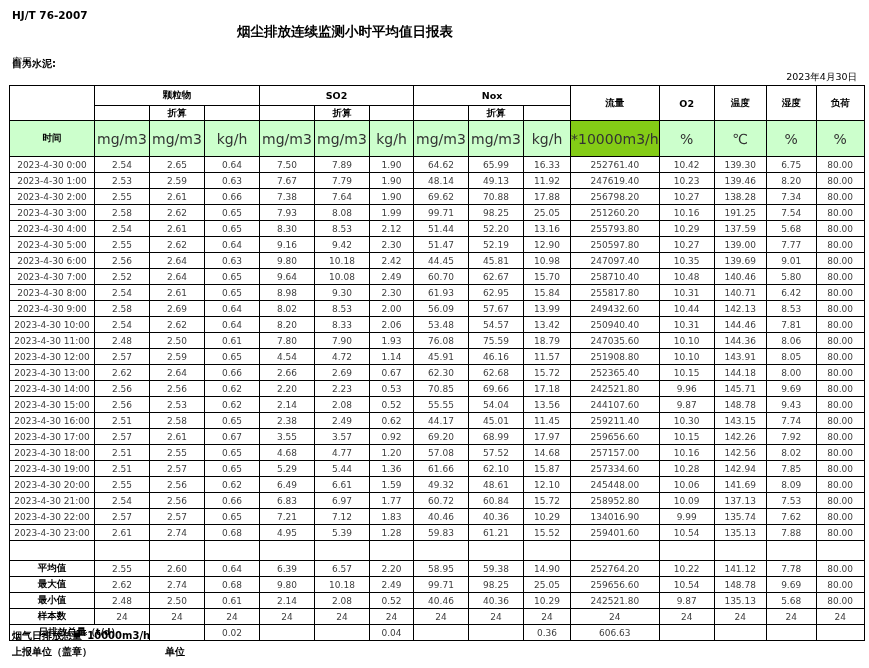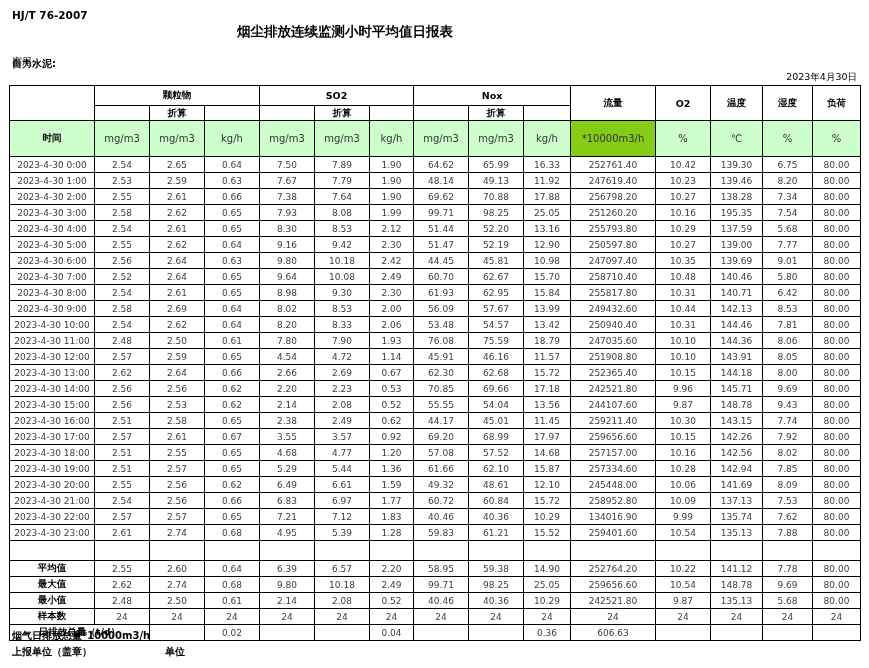--- a/index.html
+++ b/index.html
@@ -21,21 +21,21 @@
   table.report td {
     border:1px solid #000; padding:0; margin:0;
     font-size:9px; text-align:center; vertical-align:middle;
     color:#3d3d3d; white-space:nowrap; overflow:hidden;
   }
   tr.h1 { height:20px; }
   tr.h2 { height:15px; }
   tr.h1 td, tr.h2 td { font-size:9.5px; font-weight:bold; color:#000; }
   td.gas-head { font-weight:normal; color:#555; font-size:9px; }
   tr.units { height:36px; }
-  tr.units td { font-size:10px; color:#333; }
+  tr.units td { font-size:14px; color:#333; }
   tr.units td.time-head { font-weight:bold; font-size:9.5px; color:#000; }
   tr.data { height:16px; }
   tr.spacer { height:20px; }
   tr.summary { height:16px; }
   tr.summary td.row-label { font-weight:bold; color:#000; font-size:9.5px; }
   td.left-label { text-align:left; padding-left:3px; }
   td.lowered { padding-top:6px; }
   .footer-line { position:absolute; font-weight:bold; font-size:10px; white-space:nowrap; }
   .f1 { left:12px; top:629px; }
   .f2 { left:12px; top:645px; }
@@ -167,21 +167,21 @@
         <td>2.62</td>
         <td>0.65</td>
         <td>7.93</td>
         <td>8.08</td>
         <td>1.99</td>
         <td>99.71</td>
         <td>98.25</td>
         <td>25.05</td>
         <td>251260.20</td>
         <td class="lowered">10.16</td>
-        <td>195.35</td>
+        <td>191.25</td>
         <td>7.54</td>
         <td>80.00</td>
       </tr>
       <tr class="data">
         <td>2023-4-30 4:00</td>
         <td>2.54</td>
         <td>2.61</td>
         <td>0.65</td>
         <td>8.30</td>
         <td>8.53</td>

